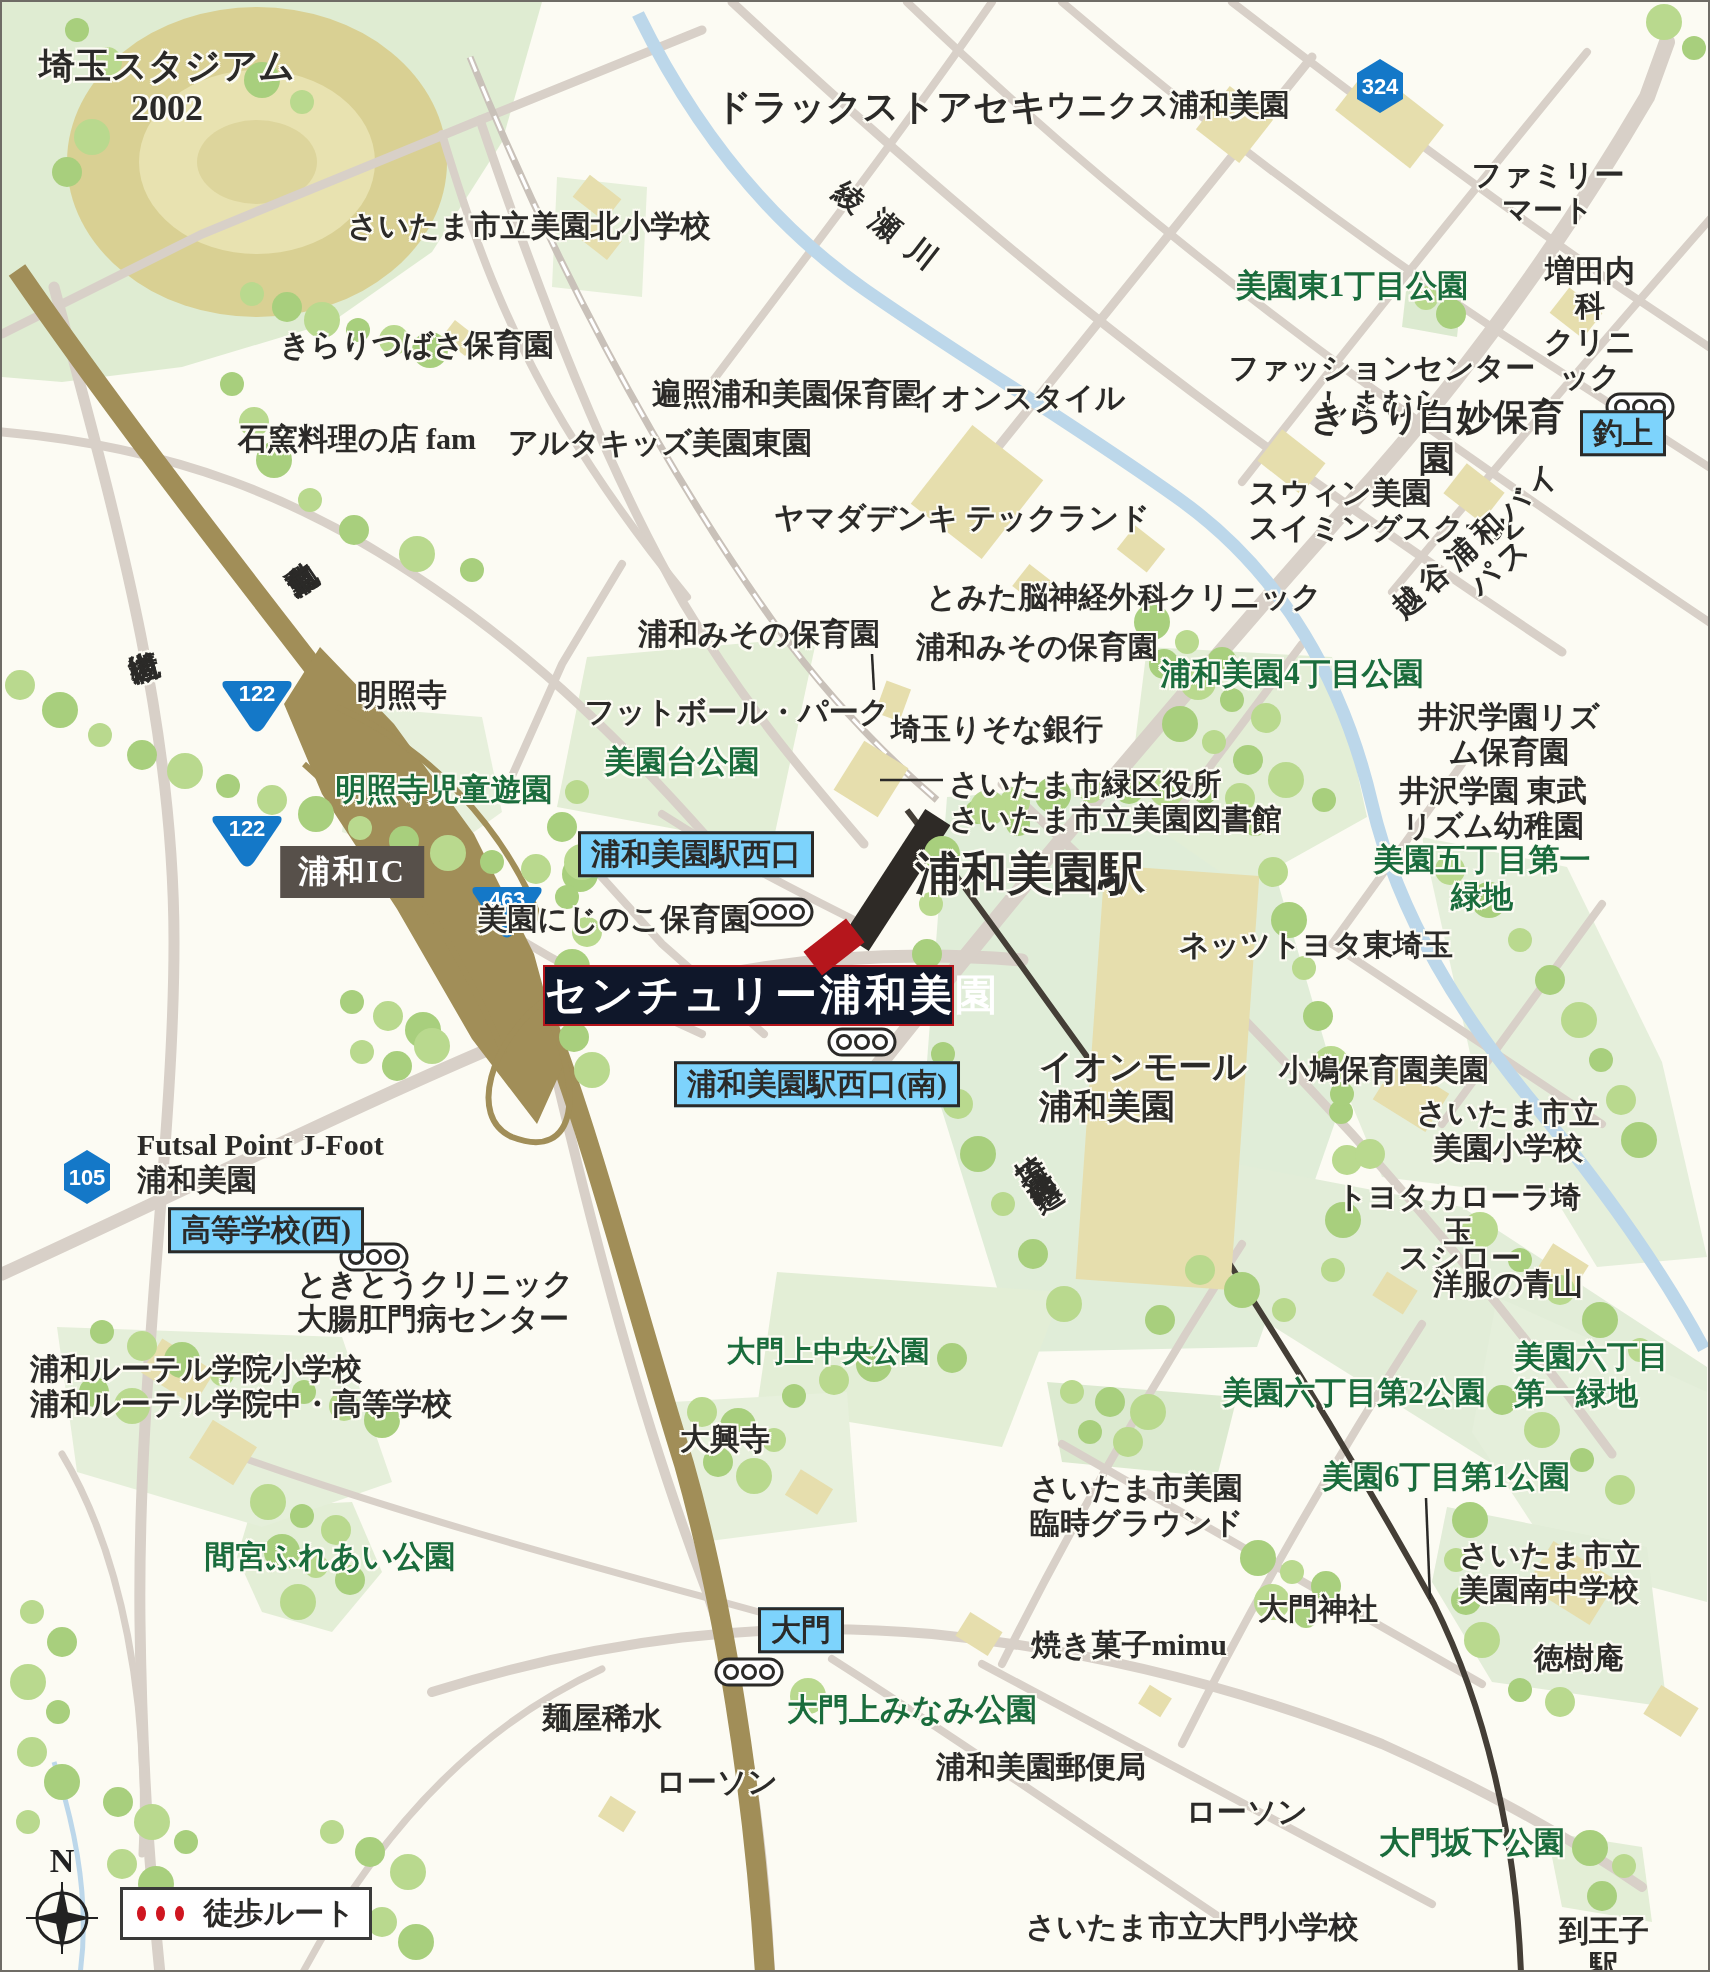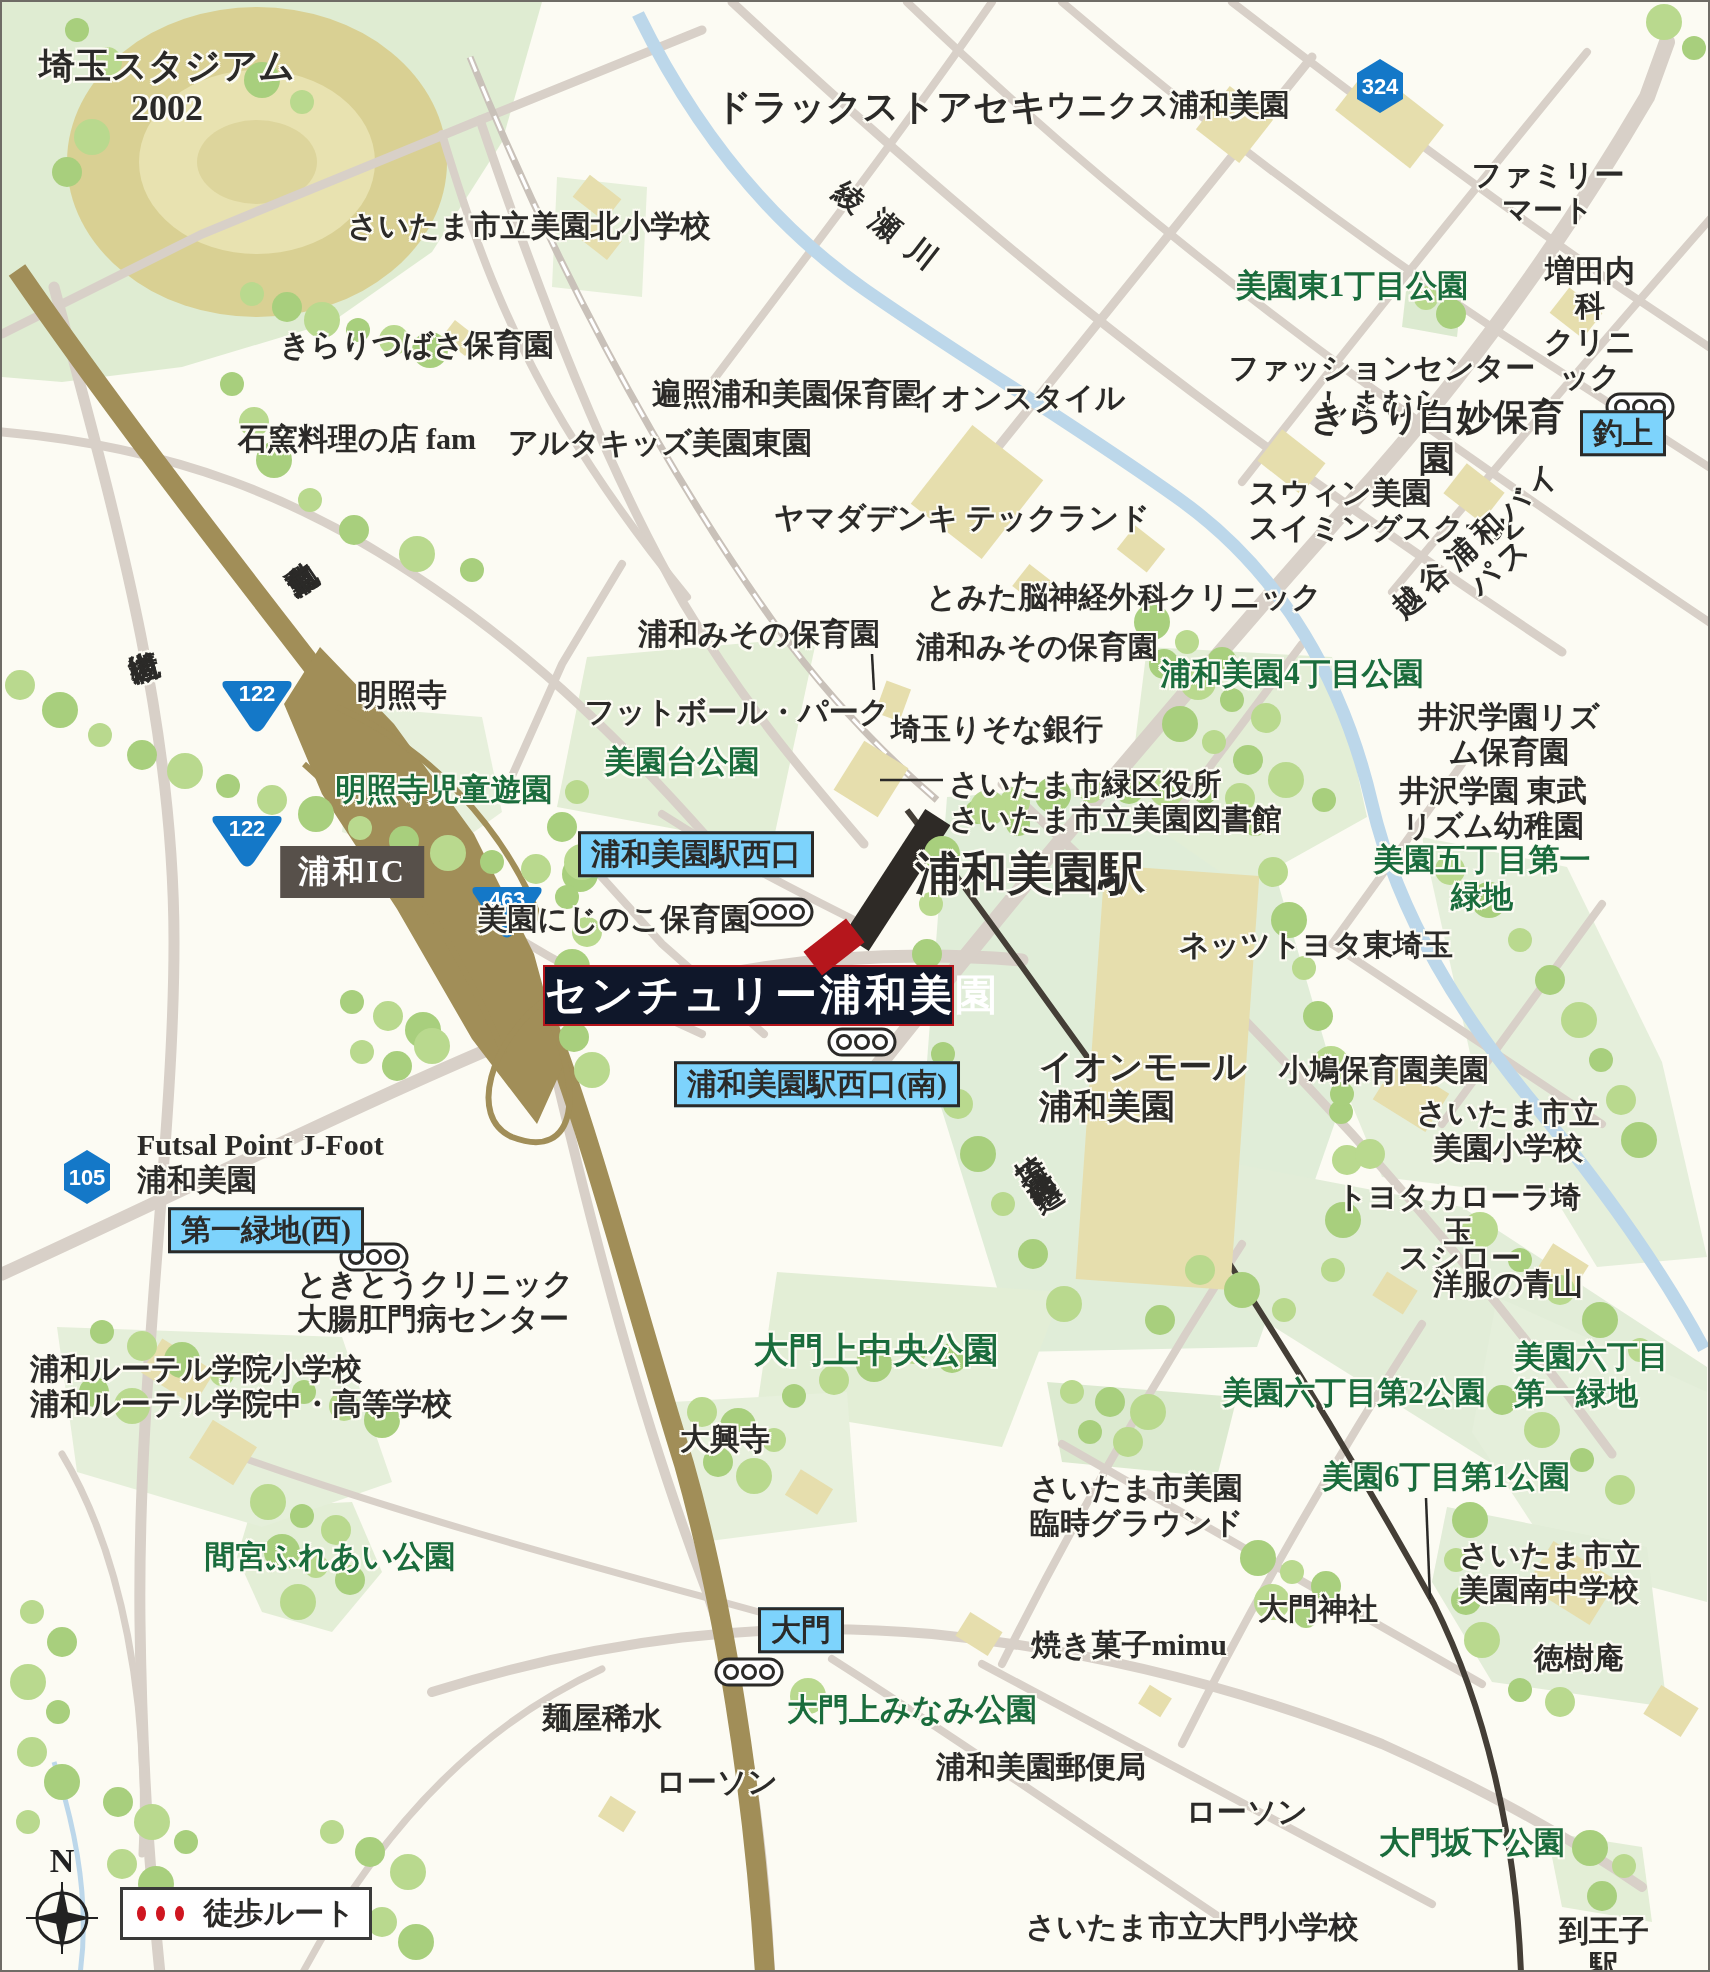--- a/index.html
+++ b/index.html
@@ -454,31 +454,31 @@
     <div class="maplabel" style="left: 1190px; top: 1925px; font-size: 30px;">さいたま市立大門小学校</div>
     <div class="maplabel" style="left: 1245px; top: 1810px; font-size: 30px;">ローソン</div>
     <div class="maplabel" style="left: 1039px; top: 1765px; font-size: 30px;">浦和美園郵便局</div>
     <div class="maplabel" style="left: 1127px; top: 1643px; font-size: 30px;">焼き菓子mimu</div>
     <div class="maplabel leftal" style="left: 1028px; top: 1503px; font-size: 30px;">さいたま市美園
 臨時グラウンド</div>
     <div class="maplabel green" style="left: 910px; top: 1708px; font-size: 31px;">大門上みなみ公園</div>
     <div class="maplabel" style="left: 715px; top: 1780px; font-size: 30px;">ローソン</div>
     <div class="maplabel" style="left: 600px; top: 1716px; font-size: 30px;">麺屋稀水</div>
     <div class="maplabel" style="left: 723px; top: 1437px; font-size: 30px;">大興寺</div>
-    <div class="maplabel green" style="left: 826px; top: 1349px; font-size: 35px; margin-left: 48px;">大門上中央公園</div>
+    <div class="maplabel green" style="left: 826px; top: 1349px; font-size: 29px;">大門上中央公園</div>
     <div class="maplabel green" style="left: 328px; top: 1555px; font-size: 31px;">間宮ふれあい公園</div>
     <div class="maplabel leftal" style="left: 28px; top: 1384px; font-size: 30px;">浦和ルーテル学院小学校
 浦和ルーテル学院中・高等学校</div>
     <div class="maplabel leftal" style="left: 295px; top: 1299px; font-size: 30px;">ときとうクリニック
 大腸肛門病センター</div>
     <div class="maplabel leftal" style="left: 135px; top: 1160px; font-size: 30px;">Futsal Point J-Foot
 浦和美園</div>
     <div class="maplabel vertical" style="left: 278px; top: 545px; font-size: 30px; transform: translate(-50%, -50%) rotate(-34deg);">東北自動車道</div>
     <div class="maplabel vertical" style="left: 130px; top: 628px; font-size: 30px; transform: translate(-50%, -50%) rotate(-18deg);">岩槻街道</div>
     <div class="maplabel vertical" style="left: 1018px; top: 1152px; font-size: 30px; letter-spacing: 6px; transform: translate(-50%, -50%) rotate(-33deg);">埼玉高速鉄道</div>
     <div class="maplabel" style="left: 1016px; top: 396px; font-size: 30px;">イオンスタイル</div>
     <div class="signpost" style="left: 694px; top: 852px;">浦和美園駅西口</div>
     <div class="signpost" style="left: 815px; top: 1082px;">浦和美園駅西口(南)</div>
-    <div class="signpost" style="left: 264px; top: 1228px;">第一緑地(西)</div>
+    <div class="signpost" style="left: 264px; top: 1228px;">高等学校(西)</div>
     <div class="signpost" style="left: 799px; top: 1628px;">大門</div>
     <div class="signpost" style="left: 1621px; top: 431px;">釣上</div>
     <div class="icbox" style="left: 350px; top: 870px;">浦和IC</div>
   </div>
 
 </body></html>

